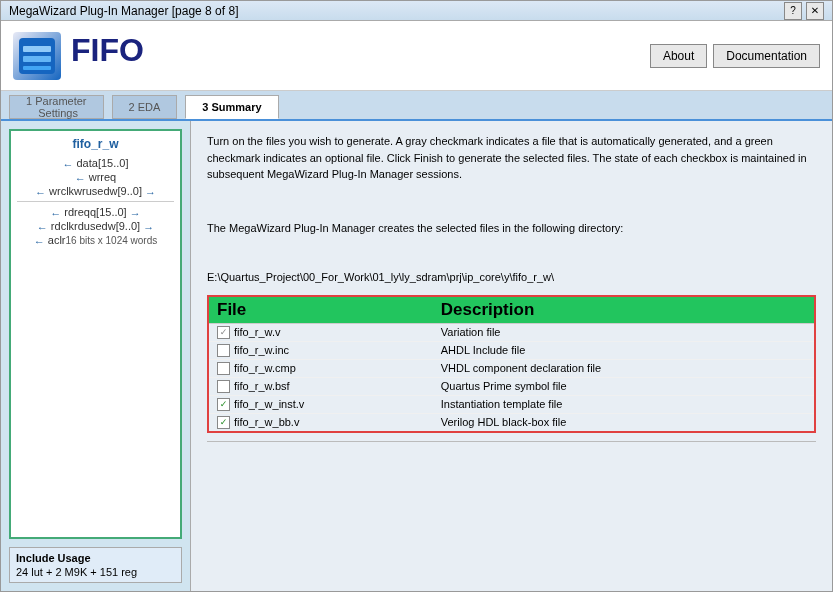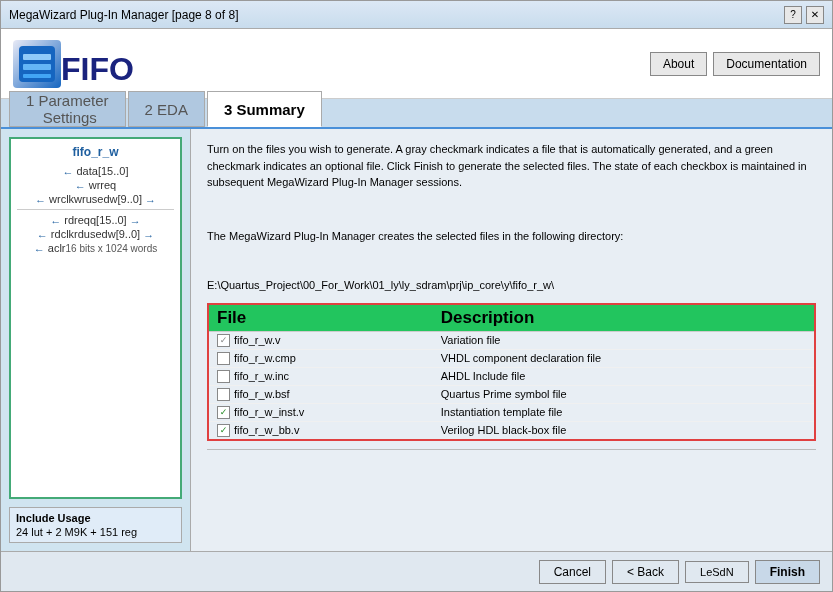--- a/index.html
+++ b/index.html
@@ -19,21 +19,21 @@
       display: flex;
       flex-direction: column;
     }
     .title-bar {
       background: linear-gradient(to bottom, #dce8f5, #c8dced);
       padding: 4px 8px;
       display: flex;
       align-items: center;
       justify-content: space-between;
       border-bottom: 1px solid #aaa;
-      height: 28px;
+      height: 20px;
     }
     .title-bar-left {
       display: flex;
       align-items: center;
       gap: 6px;
       font-size: 12px;
       color: #000;
     }
     .title-bar-controls {
       display: flex;
@@ -54,21 +54,22 @@
       background: white;
       padding: 8px 12px;
       display: flex;
       align-items: center;
       justify-content: space-between;
       border-bottom: 1px solid #ccc;
       height: 70px;
     }
     .header-left {
       display: flex;
-      align-items: flex-end;
+      align-items: flex-start;
+      gap: 10px;
     }
     .fifo-icon {
       width: 48px;
       height: 48px;
       background: linear-gradient(135deg, #e8eaf6, #1565c0);
       border-radius: 4px;
       display: flex;
       align-items: center;
       justify-content: center;
     }
@@ -94,23 +95,23 @@
       display: flex;
       align-items: flex-end;
       padding: 0 8px;
       height: 30px;
       border-bottom: 2px solid #4a90d9;
     }
     .tab {
       padding: 4px 16px;
       border: 1px solid #aaa;
       cursor: pointer;
-      font-size: 15px;
-      margin-right: 2px;
-      height: 36px;
+      font-size: 11px;
+      margin-right: 8px;
+      height: 24px;
       display: flex;
       align-items: center;
     }
     .tab.inactive {
       background: #b0c8e0;
       color: #555;
     }
     .tab.active {
       background: white;
       border-bottom: 1px solid white;
@@ -353,33 +354,33 @@
                   <div class="cb gray-check">✓</div>
                   <span>fifo_r_w.v</span>
                 </div>
               </td>
               <td>Variation file</td>
             </tr>
             <tr>
               <td>
                 <div class="checkbox-cell">
                   <div class="cb"></div>
+                  <span>fifo_r_w.inc</span>
+                </div>
+              </td>
+              <td>AHDL Include file</td>
+            </tr>
+            <tr>
+              <td>
+                <div class="checkbox-cell">
+                  <div class="cb"></div>
                   <span>fifo_r_w.cmp</span>
                 </div>
               </td>
               <td>VHDL component declaration file</td>
-            </tr>
-            <tr>
-              <td>
-                <div class="checkbox-cell">
-                  <div class="cb"></div>
-                  <span>fifo_r_w.inc</span>
-                </div>
-              </td>
-              <td>AHDL Include file</td>
             </tr>
             <tr>
               <td>
                 <div class="checkbox-cell">
                   <div class="cb"></div>
                   <span>fifo_r_w.bsf</span>
                 </div>
               </td>
               <td>Quartus Prime symbol file</td>
             </tr>
@@ -401,19 +402,13 @@
               </td>
               <td>Verilog HDL black-box file</td>
             </tr>
           </tbody>
       </table>
 
       <hr class="horiz-divider">
     </div>
   </div>
 
-  <div class="bottom-bar">
-    <button class="bottom-btn">Cancel</button>
-    <button class="bottom-btn">&lt; Back</button>
-    <button class="bottom-btn lesdn">LeSdN</button>
-    <button class="bottom-btn finish">Finish</button>
-  </div>
 </div>
 
 </body></html>

